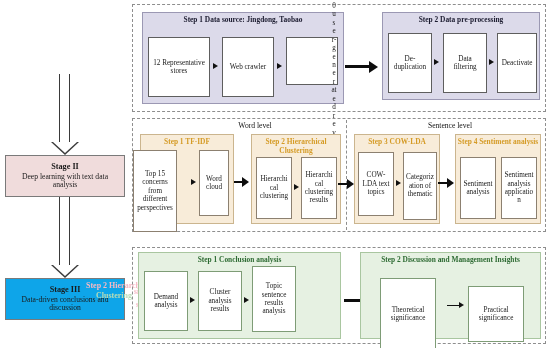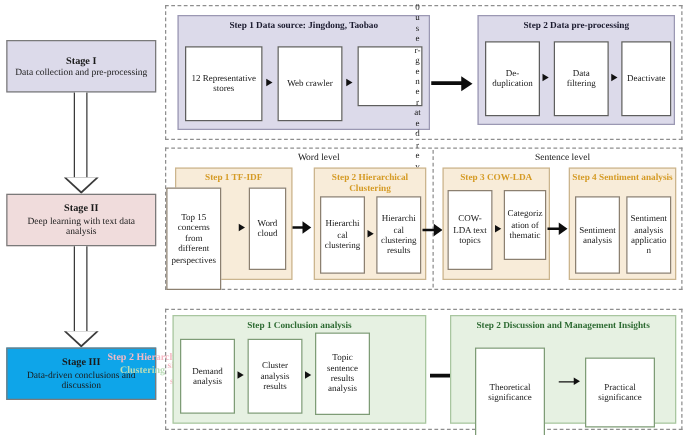--- a/index.html
+++ b/index.html
@@ -125,24 +125,20 @@
     white-space:nowrap;
   }
   .wm-pink{color:#f6b9c4;}
   .wm-green{color:#b9dcb6;}
 </style>
 </head>
 <body>
 
 <div class="canvas">
 
-  <div class="stage" id="stage-1">
-    <div class="st-title">Stage I</div>
-    <div class="st-desc">Data collection and pre-processing</div>
-  </div>
 
   <div class="vblock" id="varrow-1">
     <div class="shaft"></div>
     <div class="head-outline"></div>
     <div class="head-fill"></div>
   </div>
 
   <div class="stage" id="stage-2">
     <div class="st-title">Stage II</div>
     <div class="st-desc">Deep learning with text data analysis</div>
@@ -219,21 +215,21 @@
   <div class="medArrow">
     <div class="mshaft" style="left:338px;top:183px;width:10px;"></div>
     <div class="mhead" style="left:347px;top:179px;"></div>
   </div>
 
   <div class="panel panel-cream" style="left:354px;top:134px;width:86px;height:90px;">
     <div class="panel-title">Step 3 COW-LDA</div>
   </div>
   <div class="node node-cream" style="left:358px;top:152px;width:36px;height:64px;">COW-LDA text topics</div>
   <div class="tri" style="left:396px;top:180px;"></div>
-  <div class="node node-cream" style="left:403px;top:152px;width:34px;height:56px;">Categorization of thematic</div>
+  <div class="node node-cream" style="left:403px;top:152px;width:34px;height:68px;">Categorization of thematic</div>
 
   <div class="medArrow">
     <div class="mshaft" style="left:438px;top:182px;width:10px;"></div>
     <div class="mhead" style="left:447px;top:178px;"></div>
   </div>
 
   <div class="panel panel-cream" style="left:455px;top:134px;width:86px;height:90px;">
     <div class="panel-title">Step 4 Sentiment analysis</div>
   </div>
   <div class="node node-cream" style="left:501px;top:157px;width:36px;height:62px;">Sentiment analysis application</div>

